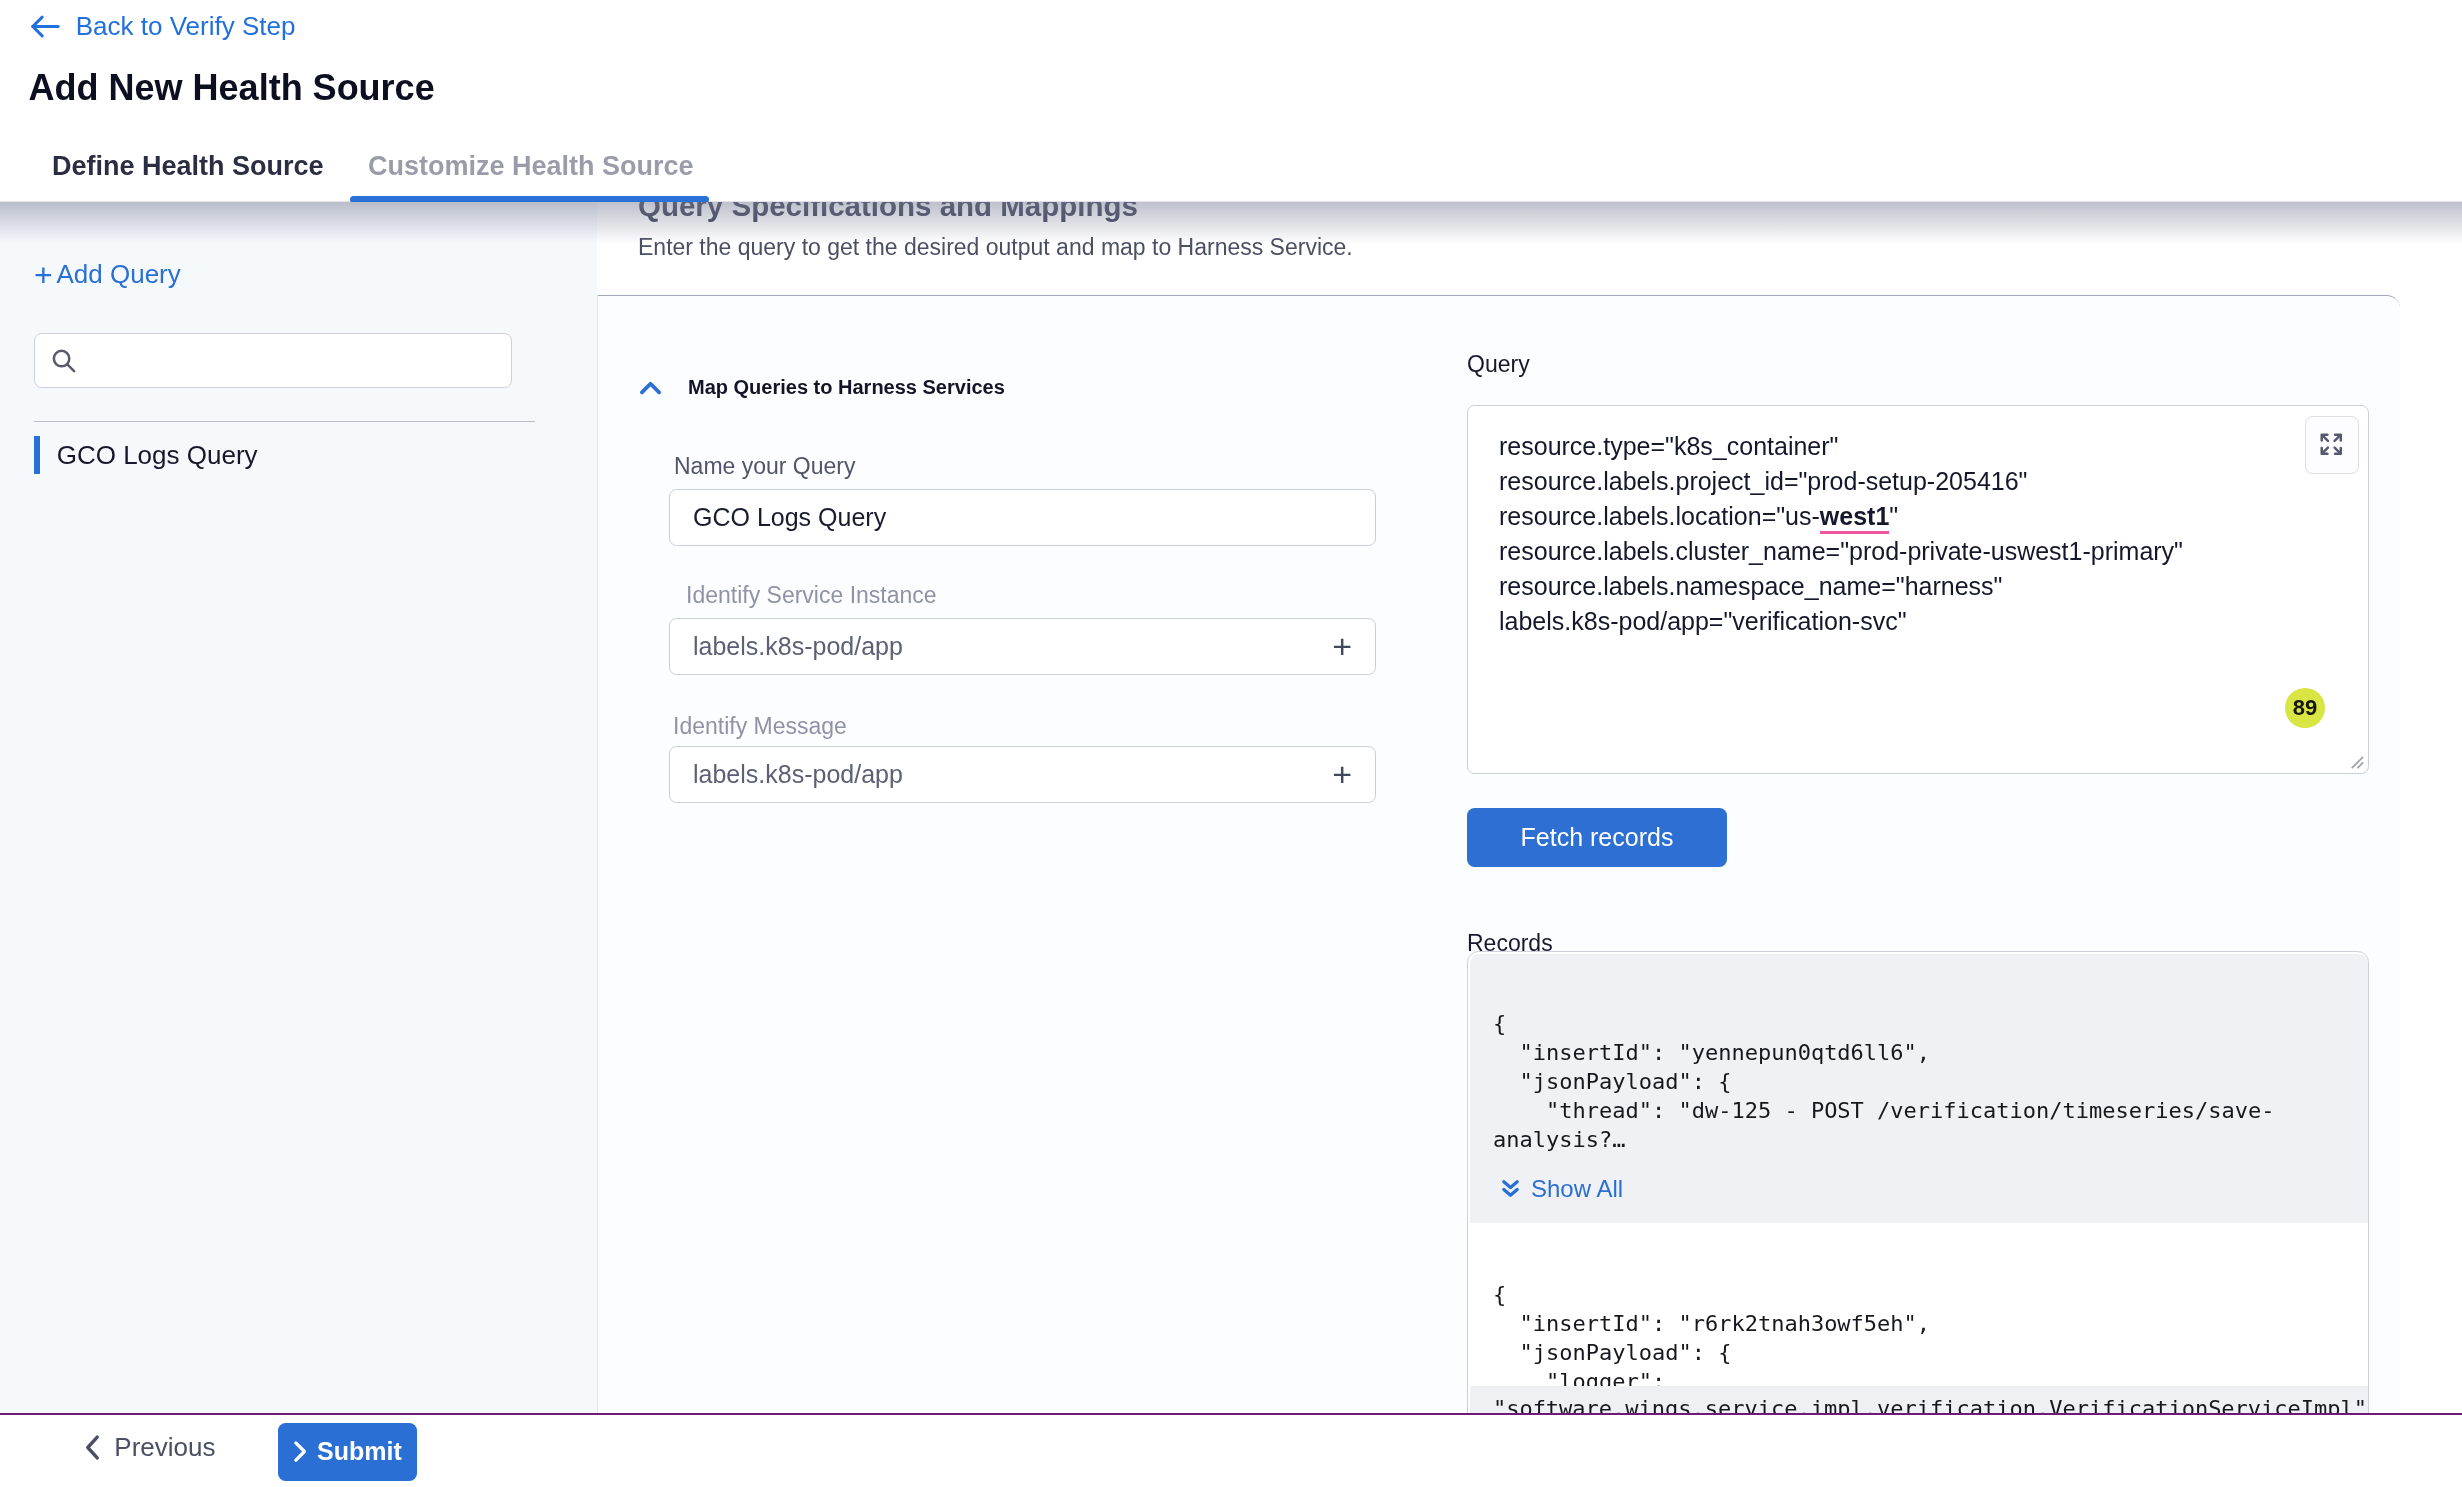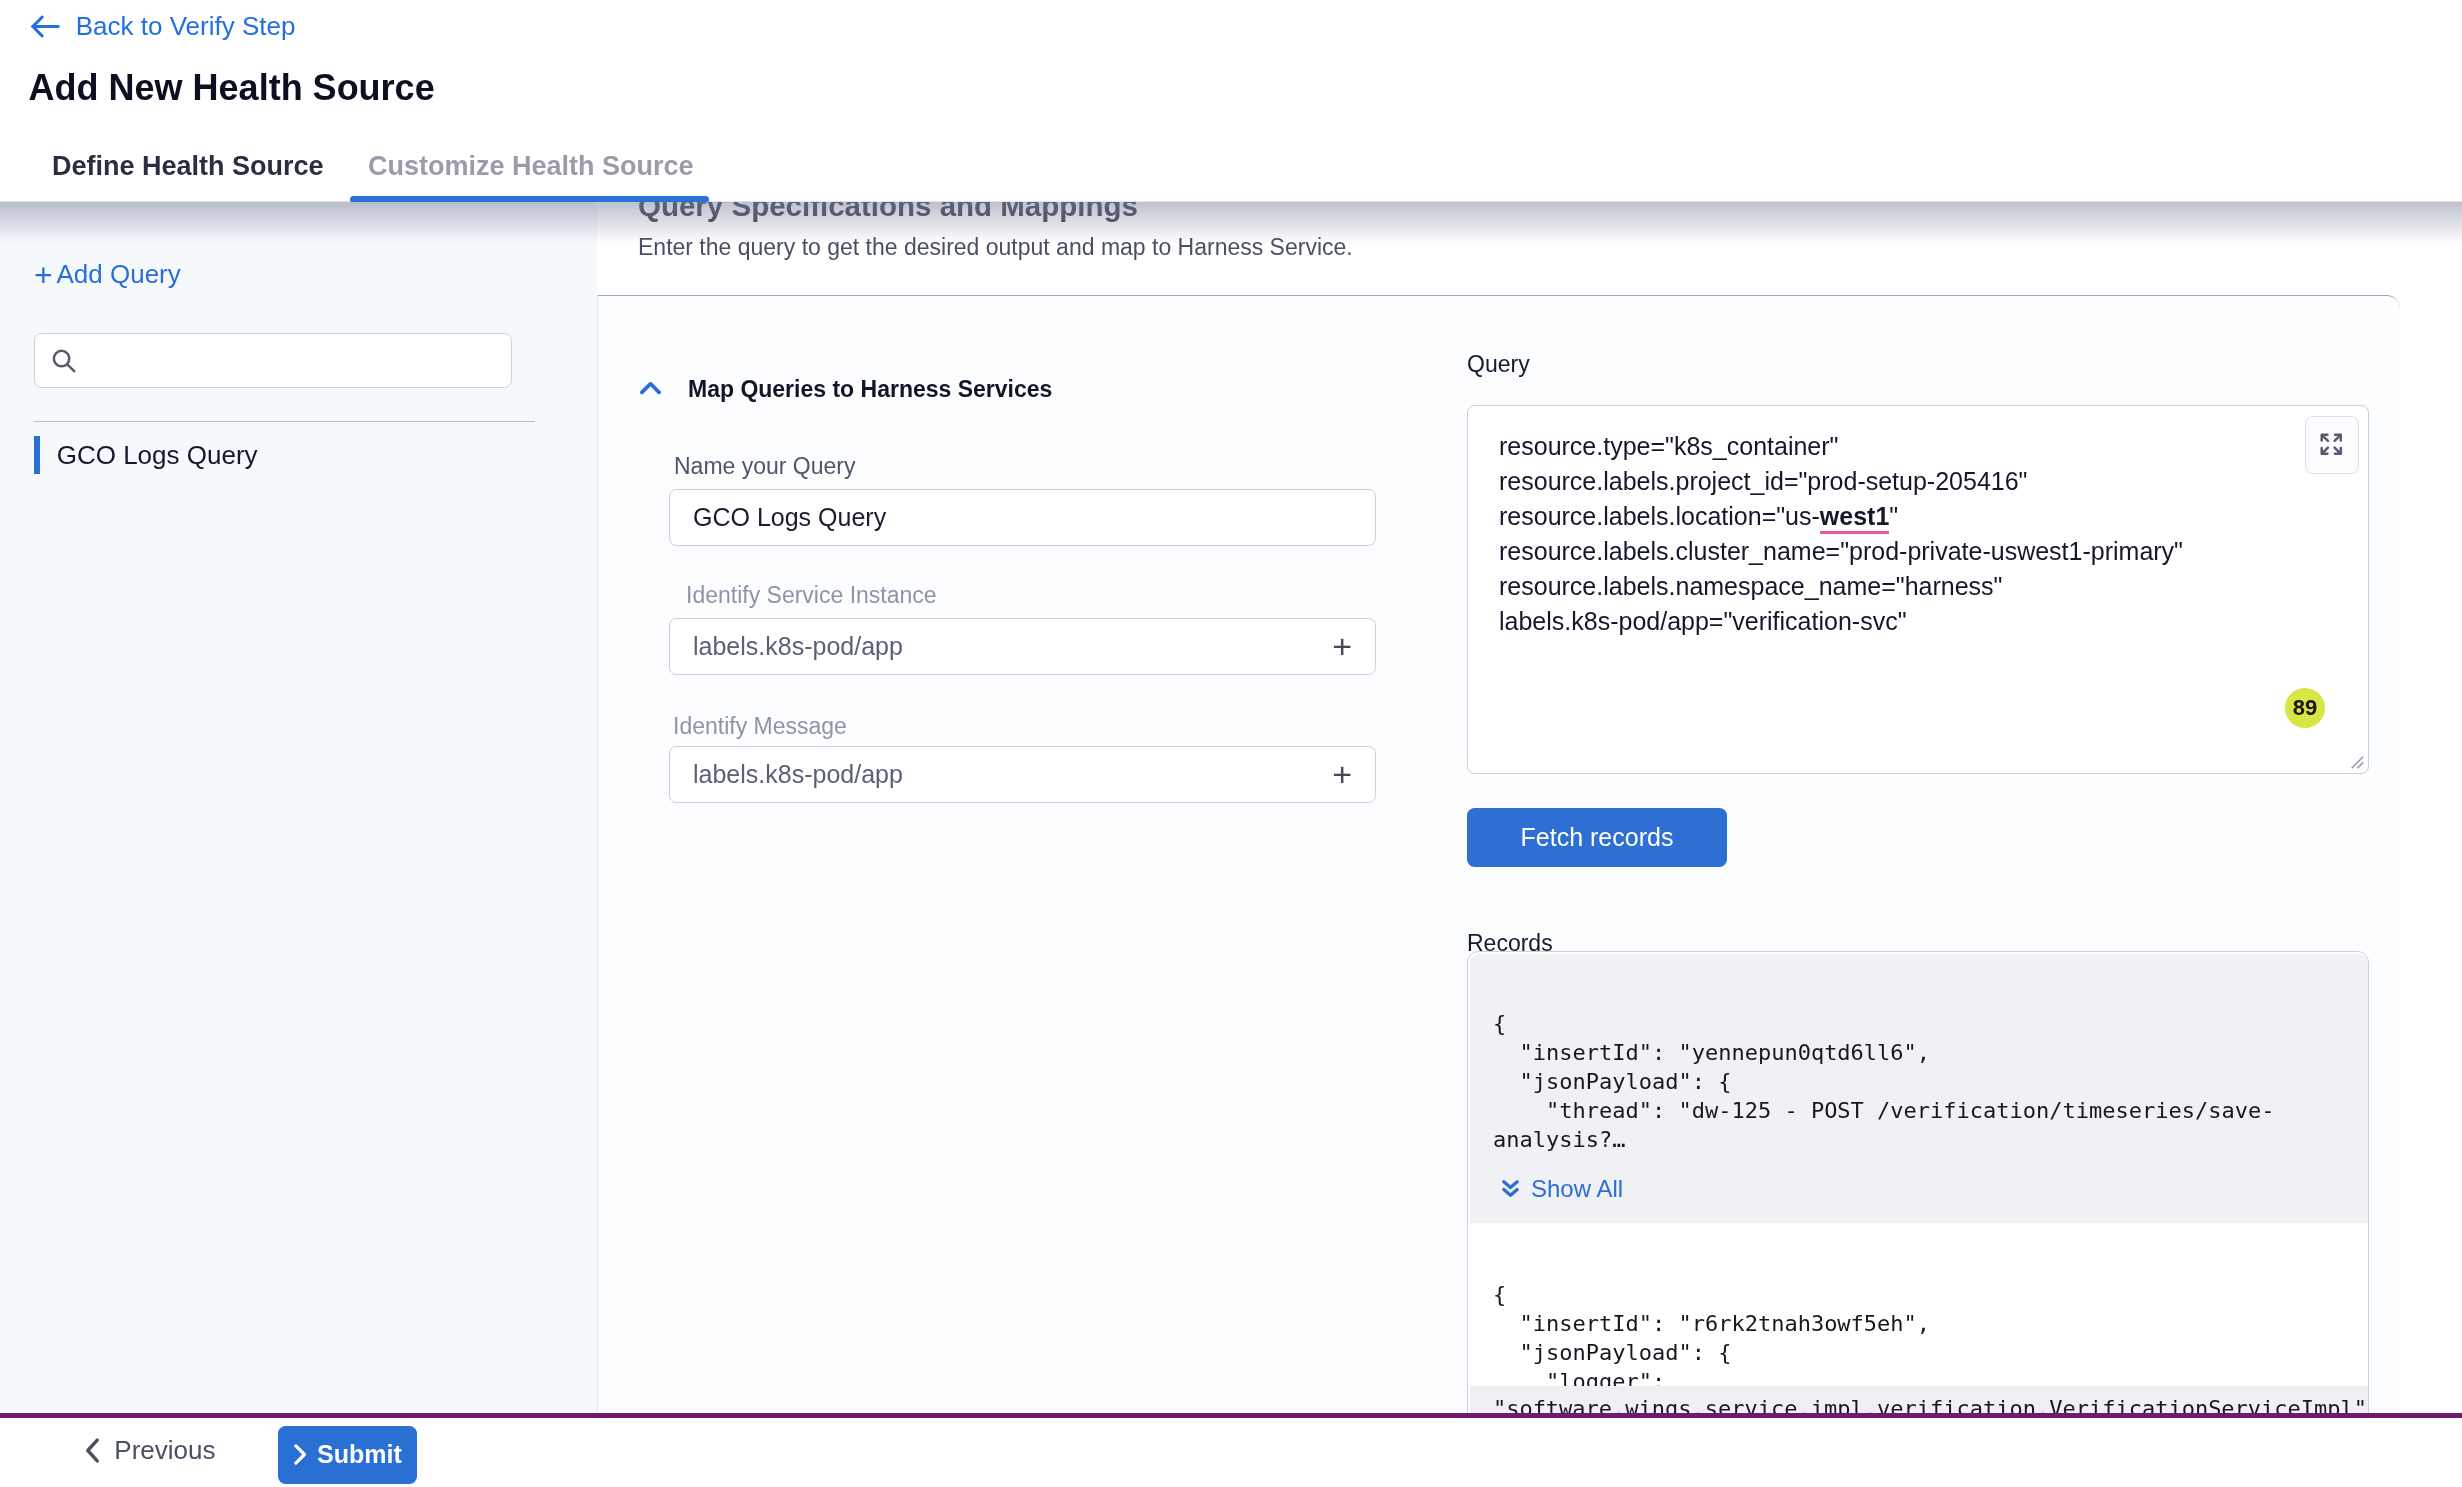--- a/index.html
+++ b/index.html
@@ -48,21 +48,21 @@
   .main { position:absolute; left:597px; top:0; width:1598px; height:1285px; background:#f6f9fc; }
   .main-top { position:absolute; left:0; top:0; width:1803px; height:93px; background:#fff; overflow:hidden; }
   .section-title { position:absolute; left:41px; top:-13.3px; font-size:29.5px; font-weight:bold; color:#3f4358; }
   .section-subtitle { position:absolute; left:41px; top:32px; font-size:23px; color:#4b4f64; }
 
   .card { position:absolute; left:0; top:93px; width:1803px; height:1192px; background:#fcfdff;
           border-top:1.9px solid #a3a7ba; border-left:1px solid #e3e6ee; border-radius:0 13.3px 0 0; }
 
   
   .collapse-row { position:absolute; left:39px; top:82px; display:flex; align-items:center; }
-  .map-title { position:absolute; left:90px; top:80px; font-size:23px; font-weight:bold; color:#121527; }
+  .map-title { position:absolute; left:90px; top:80px; font-size:20px; font-weight:bold; color:#121527; }
   .field-label { position:absolute; font-size:23px; color:#515569; }
   .field-label.dim { color:#8f93a6; }
   .text-input { position:absolute; left:71px; width:707px; height:57px; background:#fff;
                 border:1px solid #cbcdd9; border-radius:7.6px; display:flex; align-items:center;
                 padding:0 23px; font-size:25px; }
   .text-input.value { color:#191b2e; }
   .text-input.ghost { color:#5c6074; }
   .plus-btn { margin-left:auto; font-size:34px; font-weight:300; color:#44485c; cursor:pointer; line-height:28.6px; }
 
   
@@ -92,21 +92,21 @@
                 color:#17181f; white-space:pre; }
   .rec1-lines { position:absolute; left:25px; top:57px; }
   .show-all { position:absolute; left:30.5px; top:223px; display:flex; align-items:center; gap:9.5px;
               color:#2a6fd4; font-size:24px; cursor:pointer; }
   .rec2-lines { position:absolute; left:25px; top:328px; }
   .rec-strip { position:absolute; left:1.9px; top:434px; width:898px; bottom:0; background:#eef0f4; }
   .rec-clipped { position:absolute; left:23px; top:7.6px; }
 
   
   .footer { position:absolute; left:0; top:1413px; width:2462px; height:74px; background:#fff;
-            border-top:5px solid #701a75; z-index:20; }
+            border-top:2px solid #701a75; z-index:20; }
   .prev-btn { position:absolute; left:84px; top:17px; display:flex; align-items:center; gap:13.3px;
               font-size:26px; color:#4b4f63; font-weight:500; cursor:pointer; }
   .submit-btn { position:absolute; left:278px; top:7.6px; width:139px; height:58px; background:#2a6fd4;
                 border:none; border-radius:7.6px; color:#fff; font-size:25px; font-weight:600;
                 font-family:"Liberation Sans", sans-serif; display:flex; align-items:center;
                 justify-content:center; gap:9.5px; cursor:pointer; }
   svg { display:block; }
 </style>
 </head>
 <body>

